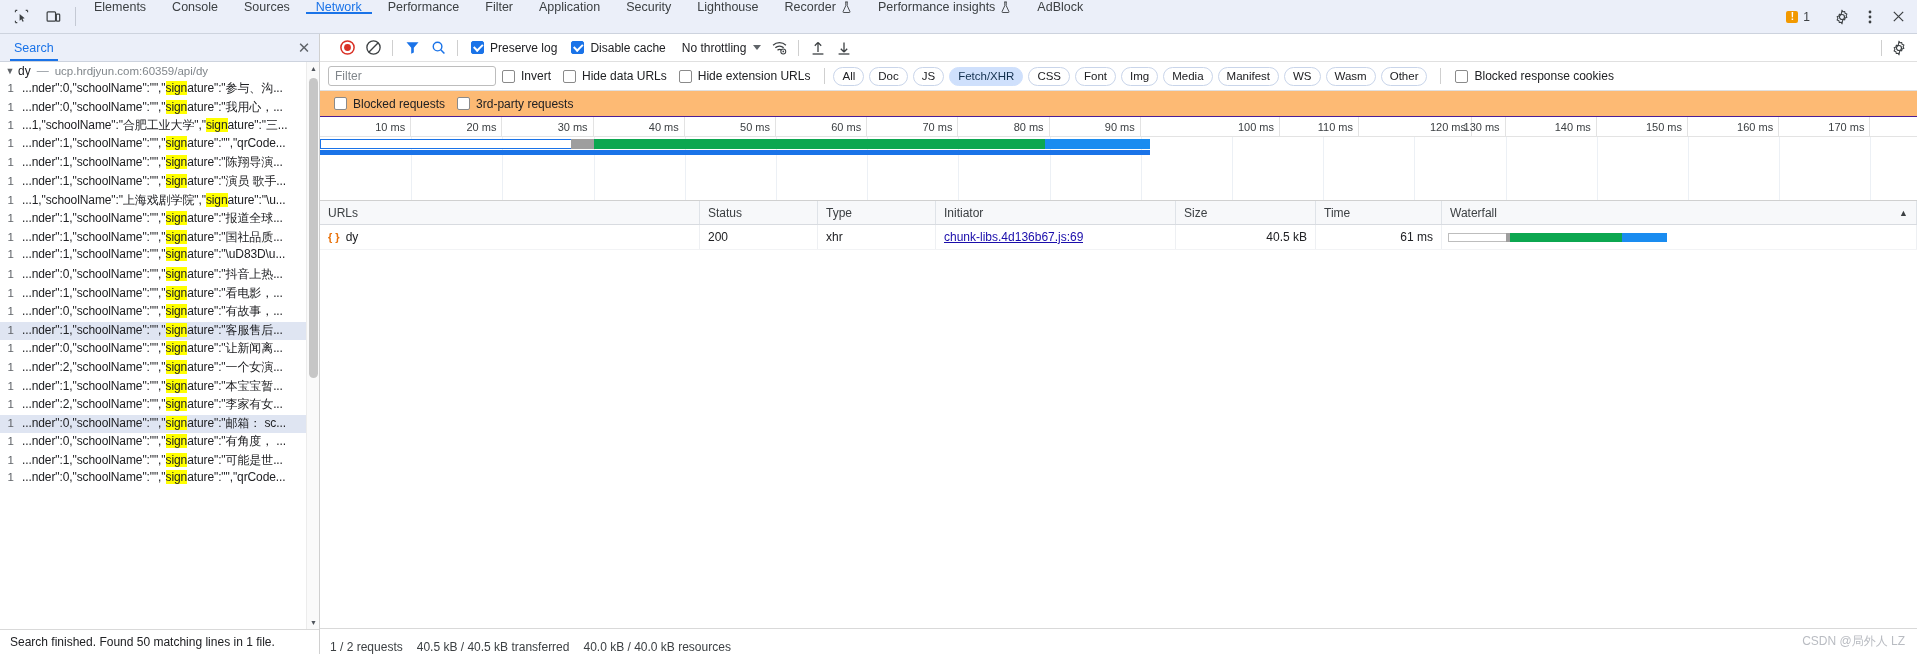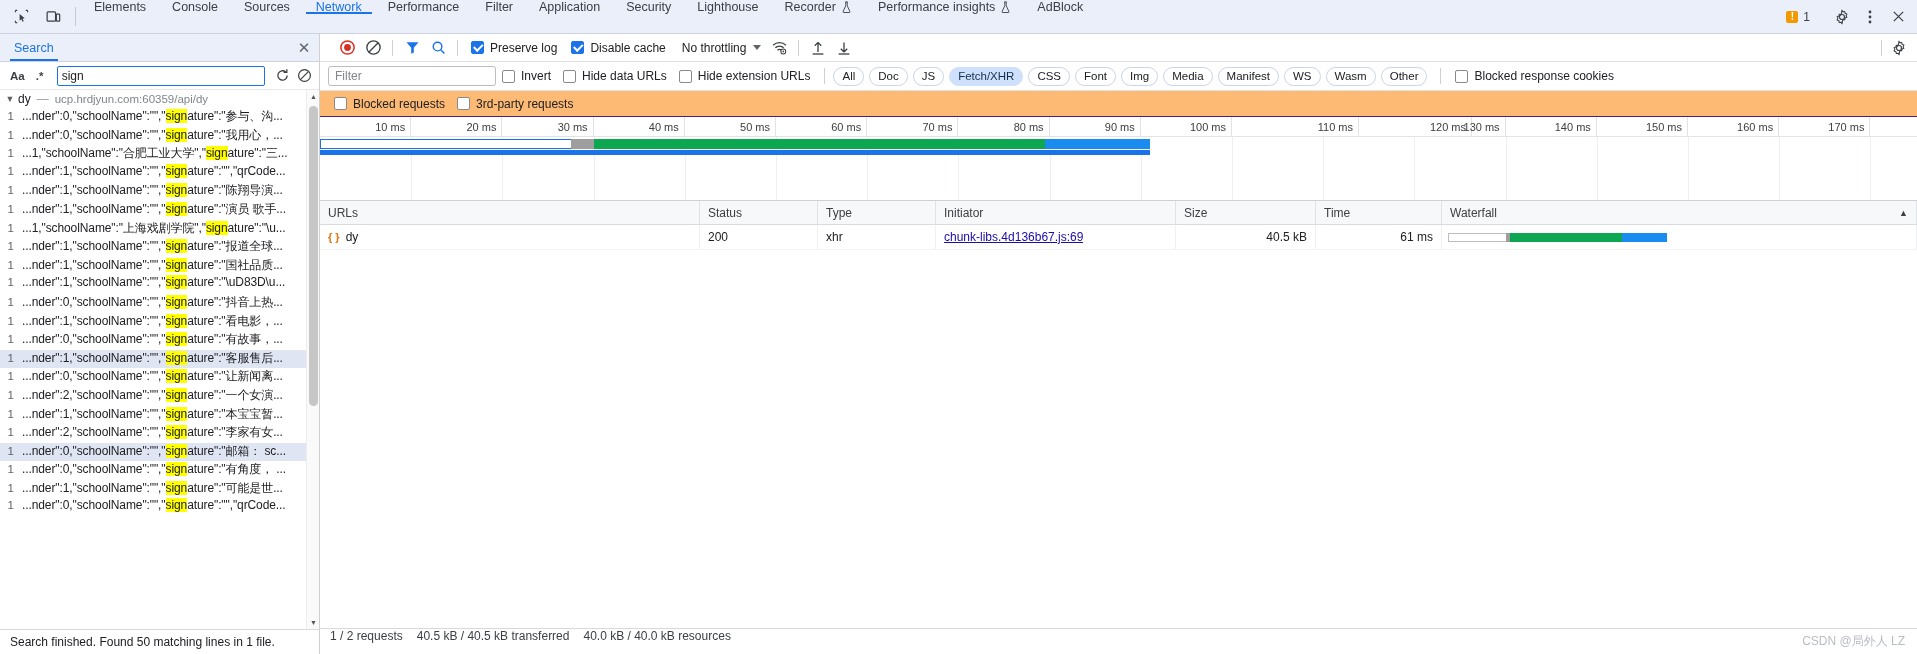--- a/index.html
+++ b/index.html
@@ -450,21 +450,21 @@
   .wf-green {
     position: absolute; top: 8px; height: 9px; background: #0ca750;
   }
   .wf-blue {
     position: absolute; top: 8px; height: 9px; background: #1a8cf0;
   }
 
   
   .statusbar {
     height: 26px; flex: none;
-    display: flex; align-items: flex-start;
+    display: flex; align-items: flex-end;
     border-top: 1px solid #d9d9d9;
     font-size: 12px; color: #3c4043;
     background: #fff;
     padding-left: 10px;
   }
   .sb-item { padding-right: 14px; white-space: nowrap; }
 
   .watermark {
     position: absolute;
     right: 12px; bottom: 4px;
@@ -572,37 +572,20 @@
   </div>
 
   <div class="body-split">
 
     <div class="search-pane">
       <div class="search-tabrow">
         <div class="search-tablabel">Search</div>
         <div class="search-close">✕</div>
       </div>
 
-      <div class="search-toolbar">
-        <div class="st-btn">Aa</div>
-        <div class="st-btn">.*</div>
-        <input class="st-input" type="text" value="sign" style="">
-        <div class="st-icon">
-          <svg width="15" height="15" viewBox="0 0 16 16">
-            <path d="M13 8a5 5 0 1 1-1.6-3.7" stroke="#3c4043" stroke-width="1.4" fill="none"></path>
-            <path d="M12.6 1.4v3.3H9.3" stroke="#3c4043" stroke-width="1.4" fill="none"></path>
-          </svg>
-        </div>
-        <div class="st-icon">
-          <svg width="15" height="15" viewBox="0 0 16 16">
-            <circle cx="8" cy="8" r="6.3" stroke="#3c4043" stroke-width="1.3" fill="none"></circle>
-            <path d="M3.6 12.4L12.4 3.6" stroke="#3c4043" stroke-width="1.3"></path>
-          </svg>
-        </div>
-      </div>
 
       <div class="search-results">
         <div class="sr-file">
           <span class="sr-caret">▼</span>
           <span class="sr-filename">dy</span>
           <span class="sr-dash">—</span>
           <span class="sr-fileurl">ucp.hrdjyun.com:60359/api/dy</span>
         </div>
         <div id="sr-rows">
             <div class="sr-row">
@@ -853,21 +836,21 @@
         <div class="ov-ruler" id="ov-ruler">
             <div class="ov-tick" style="left: -3.8px; width: 95px;">10 ms</div>
             <div class="ov-tick" style="left: 87.4px; width: 95px;">20 ms</div>
             <div class="ov-tick" style="left: 178.6px; width: 95px;">30 ms</div>
             <div class="ov-tick" style="left: 269.8px; width: 95px;">40 ms</div>
             <div class="ov-tick" style="left: 361px; width: 95px;">50 ms</div>
             <div class="ov-tick" style="left: 452.2px; width: 95px;">60 ms</div>
             <div class="ov-tick" style="left: 543.4px; width: 95px;">70 ms</div>
             <div class="ov-tick" style="left: 634.6px; width: 95px;">80 ms</div>
             <div class="ov-tick" style="left: 725.8px; width: 95px;">90 ms</div>
-            <div class="ov-tick" style="left: 817px; width: 95px;">100 ms</div>
+            <div class="ov-tick" style="left: 865px; width: 95px;">100 ms</div>
             <div class="ov-tick" style="left: 944px; width: 95px;">110 ms</div>
             <div class="ov-tick" style="left: 1057px; width: 95px;">120 ms</div>
             <div class="ov-tick" style="left: 1090.6px; width: 95px;">130 ms</div>
             <div class="ov-tick" style="left: 1181.8px; width: 95px;">140 ms</div>
             <div class="ov-tick" style="left: 1273px; width: 95px;">150 ms</div>
             <div class="ov-tick" style="left: 1364.2px; width: 95px;">160 ms</div>
             <div class="ov-tick" style="left: 1455.4px; width: 95px;">170 ms</div>
           </div>
         <div id="ov-grid">
             <div class="ov-grid" style="left: 91.2px; width: 0px;"></div>

